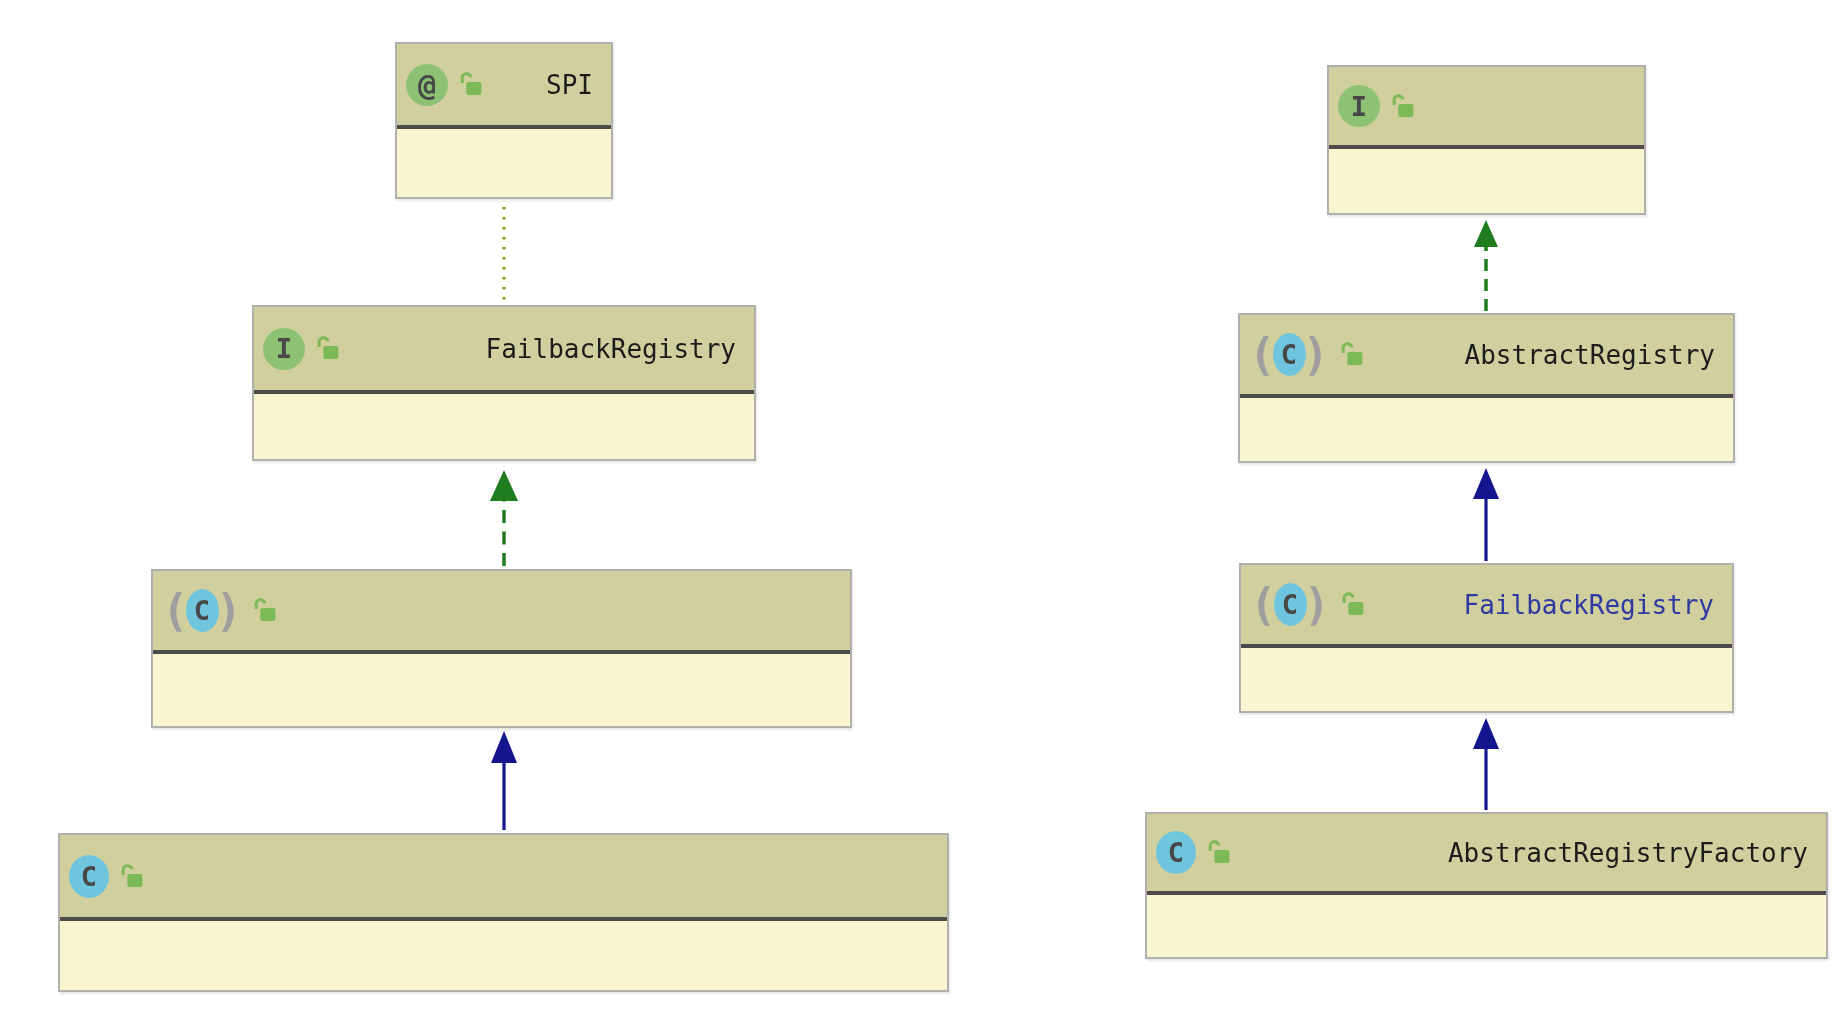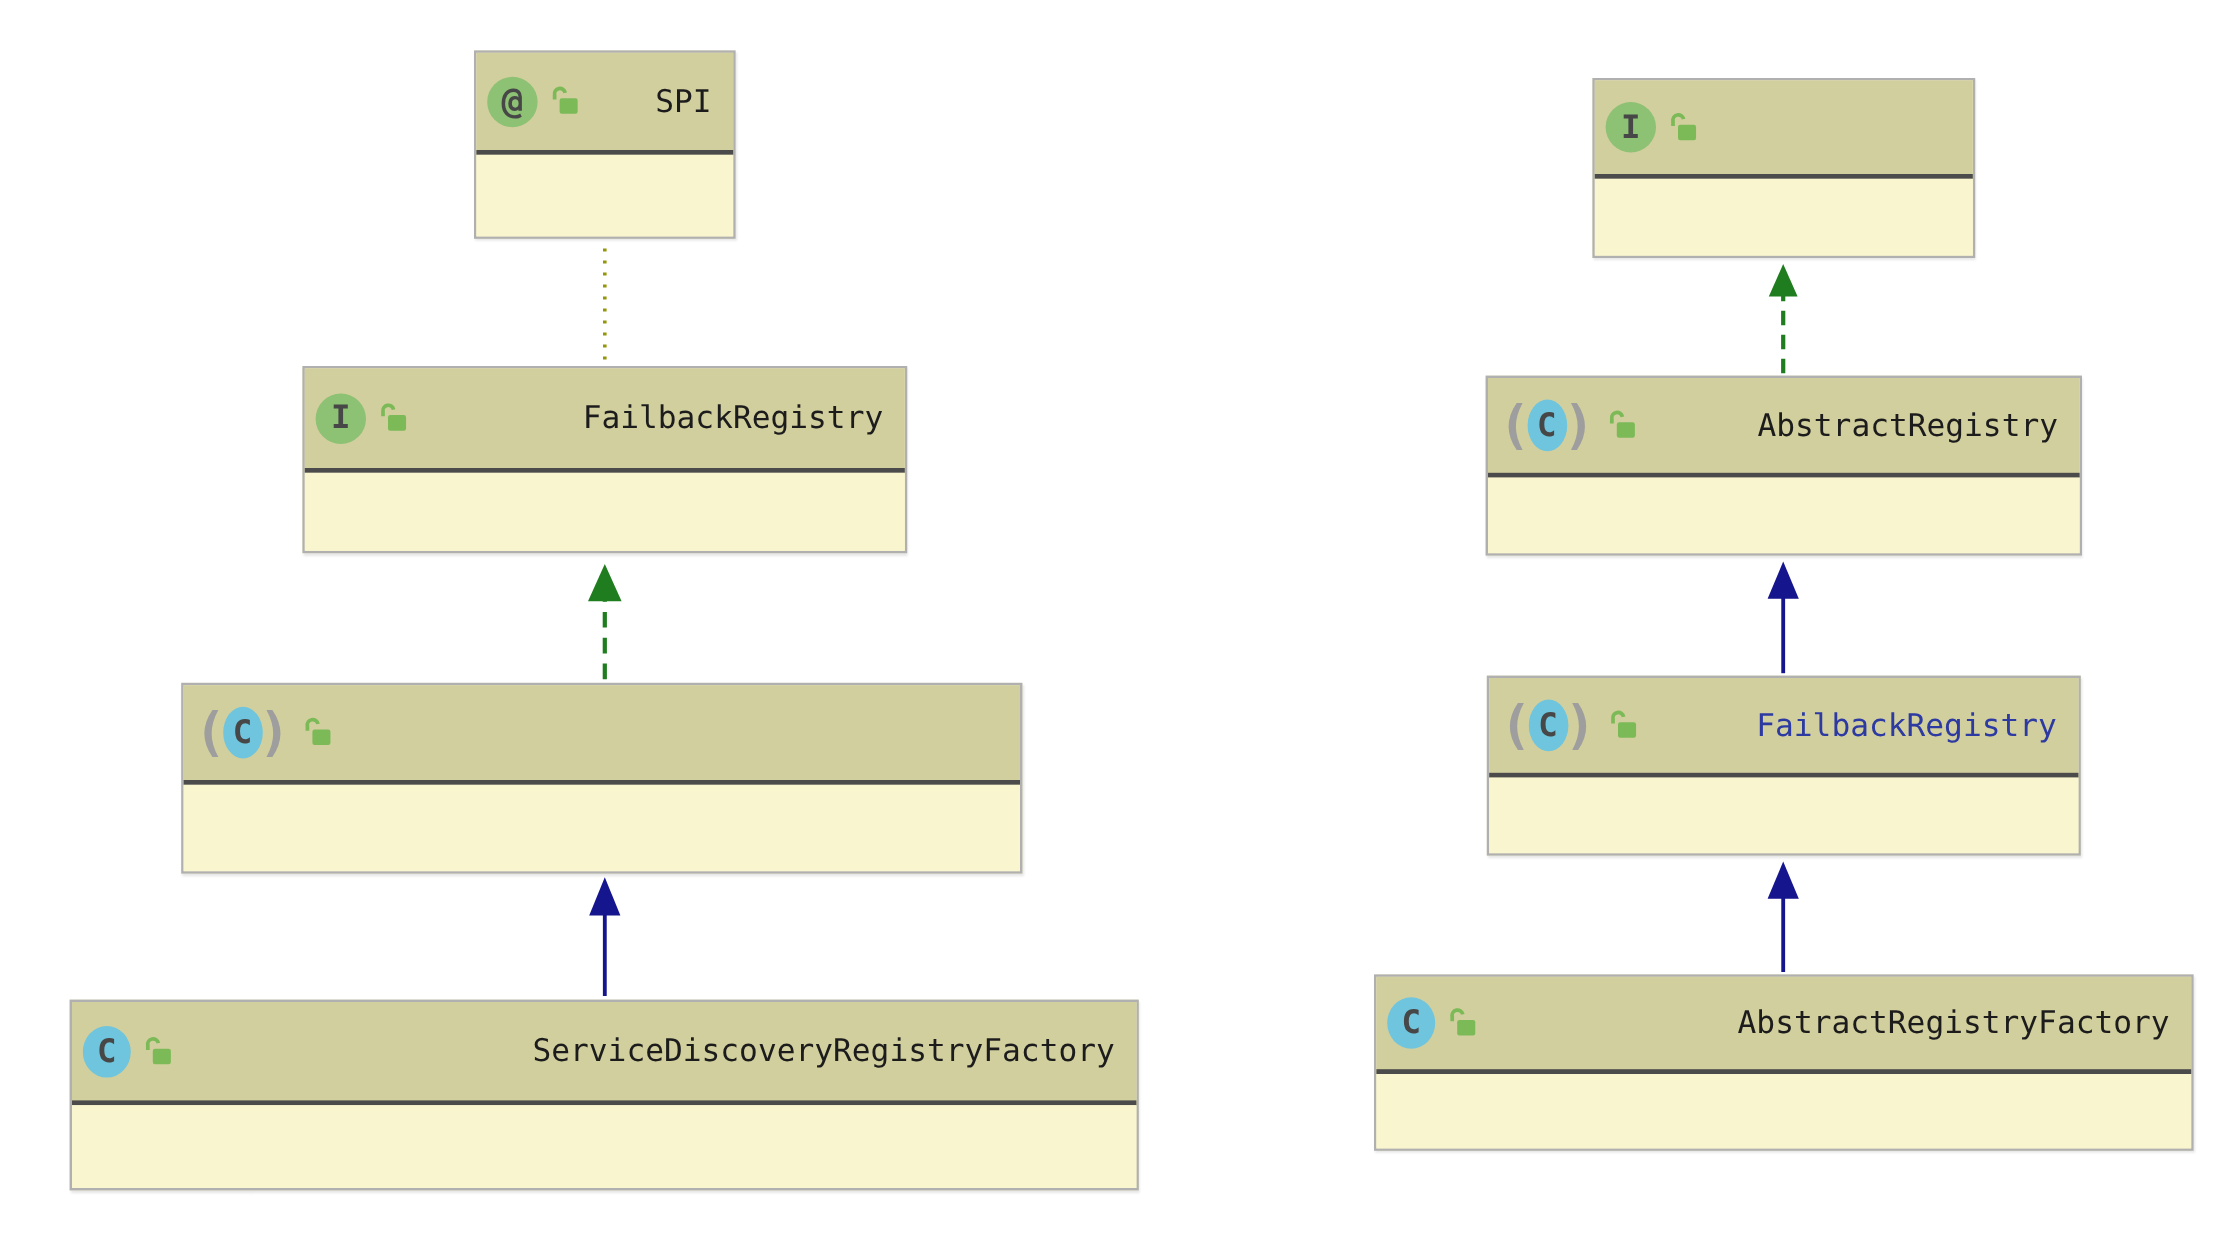--- a/index.html
+++ b/index.html
@@ -174,21 +174,20 @@
         <span class="bubble blue">
           <span class="glyph">C</span>
         </span>
         <span class="lock">
           <svg width="28" height="27" viewBox="0 0 26 26">
             <path d="M4.5 11.5 V7.8 A4.3 4.3 0 0 1 13 6.1" fill="none" stroke="var(--lock-icon-color)" stroke-width="3"></path>
             <rect x="8.5" y="10.5" width="14.5" height="12.5" rx="1.8" fill="var(--lock-icon-color)"></rect>
           </svg>
         </span>
       </span>
-      <span class="cname">ServiceDiscoveryRegistryFactory</span>
     </div>
     <div class="bdy" style="height:69px;"></div>
   </div>
 
   <div class="node" style="left:1327px;top:65px;width:319px;">
     <div class="hdr" style="height:82px;">
       <span class="icons">
         <span class="bubble green">
           <span class="glyph">I</span>
         </span>

